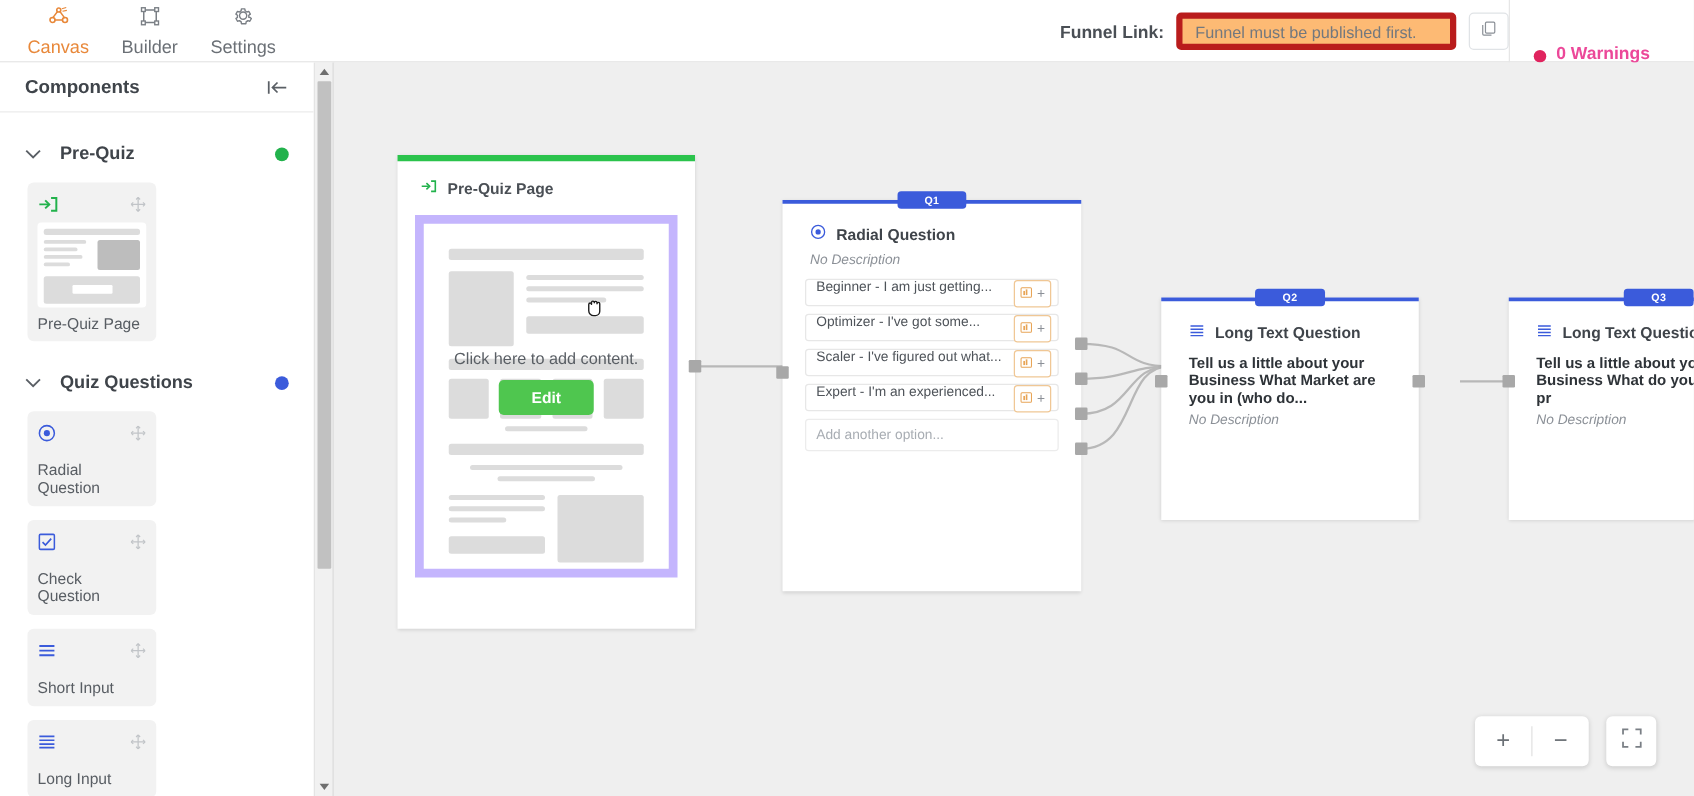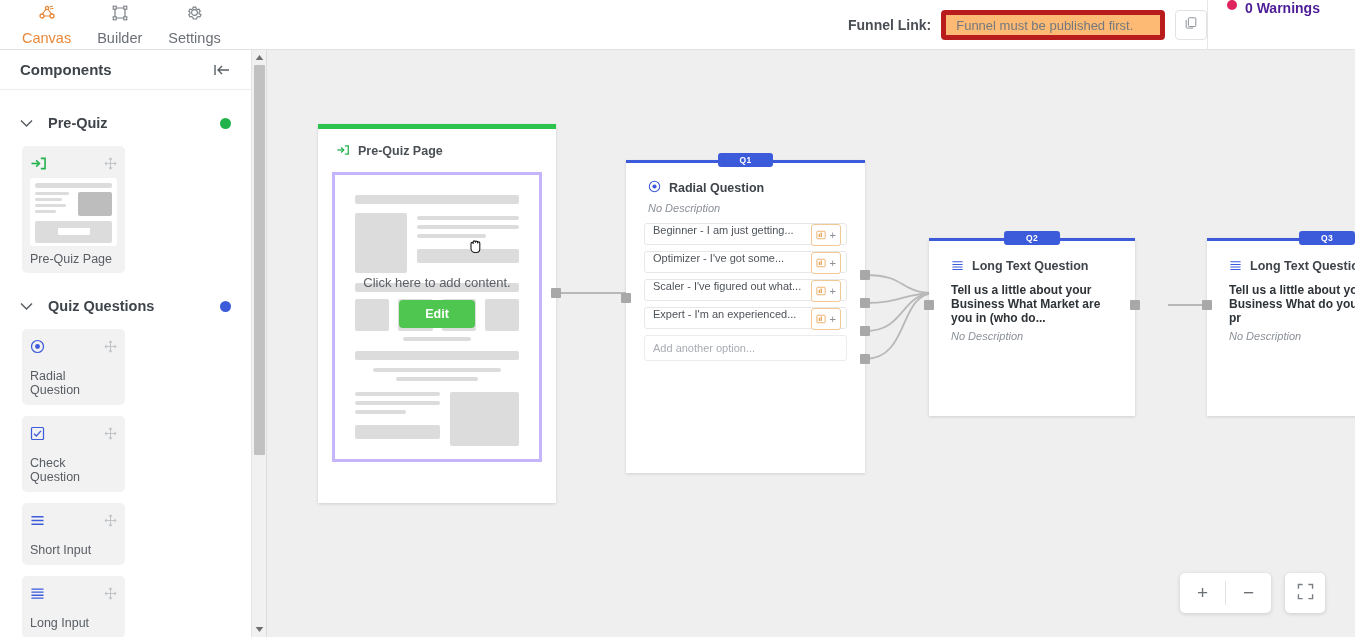--- a/index.html
+++ b/index.html
@@ -41,22 +41,22 @@
   }
   .funnel-input::placeholder { color: #73787e; }
   .copy-btn {
     width: 32px; height: 30px; border: 1px solid #e0e3e6; border-radius: 4px;
     background: #fff; display: flex; align-items: center; justify-content: center;
     cursor: pointer;
   }
   .divider-v { position: absolute; left: 1207px; top: 0; width: 1px; height: 50px; background: #e6e6e6; }
   .warnings {
     position: absolute; left: 1227px; top: 0; height: 50px;
-    display: flex; align-items: flex-start; gap: 8px;
-    font-size: 14px; font-weight: bold; color: #4c1d95; cursor: pointer;
+    display: flex; align-items: flex-end; gap: 8px;
+    font-size: 14px; font-weight: bold; color: #ec4899; cursor: pointer;
   }
   .warn-dot { width: 10px; height: 10px; border-radius: 50%; background: #e0245e; }
 
   
   .sidebar {
     position: absolute; left: 0; top: 50px;
     width: 252px; height: 587px;
     background: #ffffff;
     border-right: 1px solid #e4e4e4;
     overflow: hidden;
@@ -117,21 +117,21 @@
 
   .node { position: absolute; background: #fff; box-shadow: 0 1px 3px rgba(0,0,0,.13); }
 
   
   #node-prequiz { left: 50px; top: 74px; width: 238px; height: 379px; }
   .pq-topbar { height: 5px; background: #2bc34c; }
   .pq-head { display: flex; align-items: center; gap: 8px; padding: 13px 0 0 18px; }
   .pq-title { font-size: 12.5px; color: #4a4f55; font-weight: bold; }
   .pq-body {
     position: relative; margin: 12px 14px 0 14px;
-    border: 3px solid #c4b5fd; height: 290px; padding: 20px; overflow: hidden;
+    border: 7px solid #c4b5fd; height: 290px; padding: 20px; overflow: hidden;
   }
   .pq-overlay {
     position: absolute; left: 0; right: 0; top: 100px;
     display: flex; flex-direction: column; align-items: center; gap: 10px;
   }
   .pq-hint { font-size: 13px; color: #5a5f65; }
   .edit-btn {
     background: #4fc64f; color: #fff; border: none; border-radius: 4px;
     font-size: 12.5px; font-weight: bold; padding: 7px 26px; cursor: pointer;
     font-family: "Liberation Sans", sans-serif;

